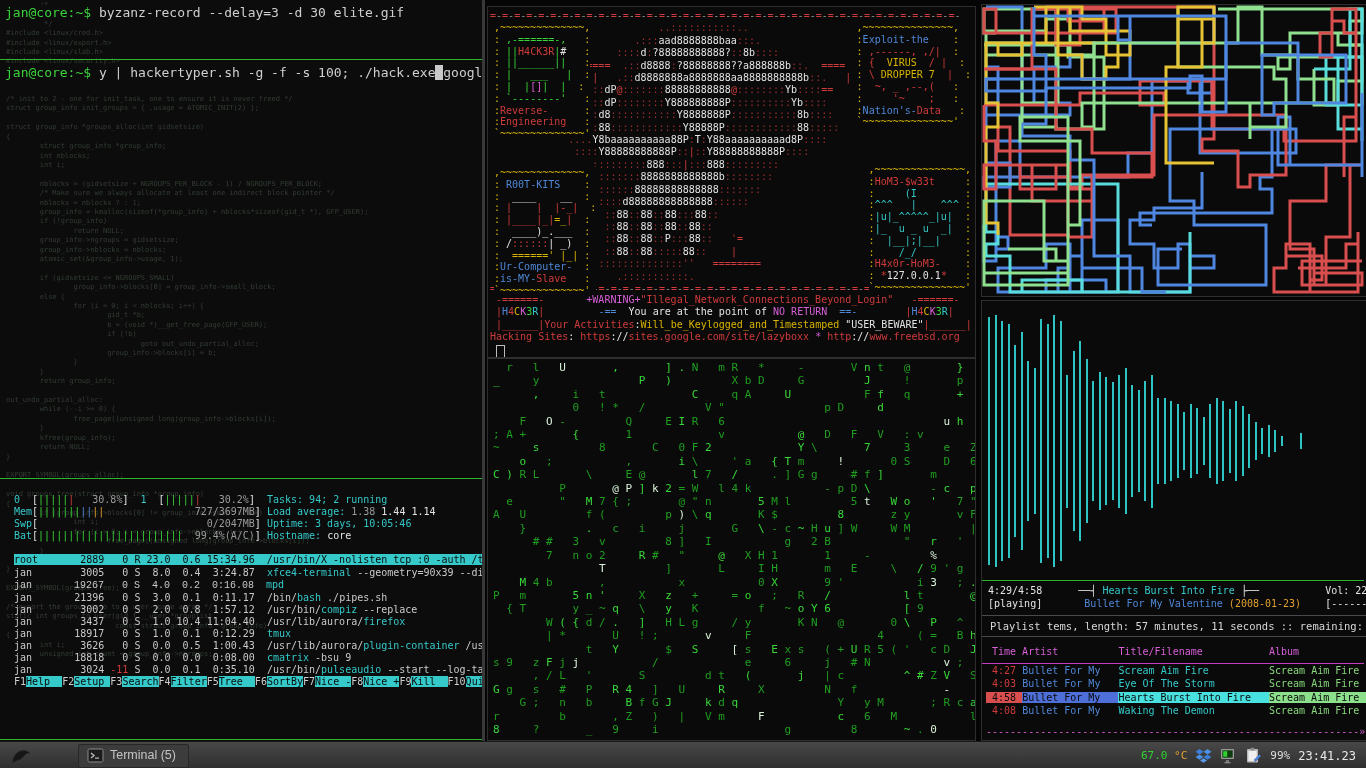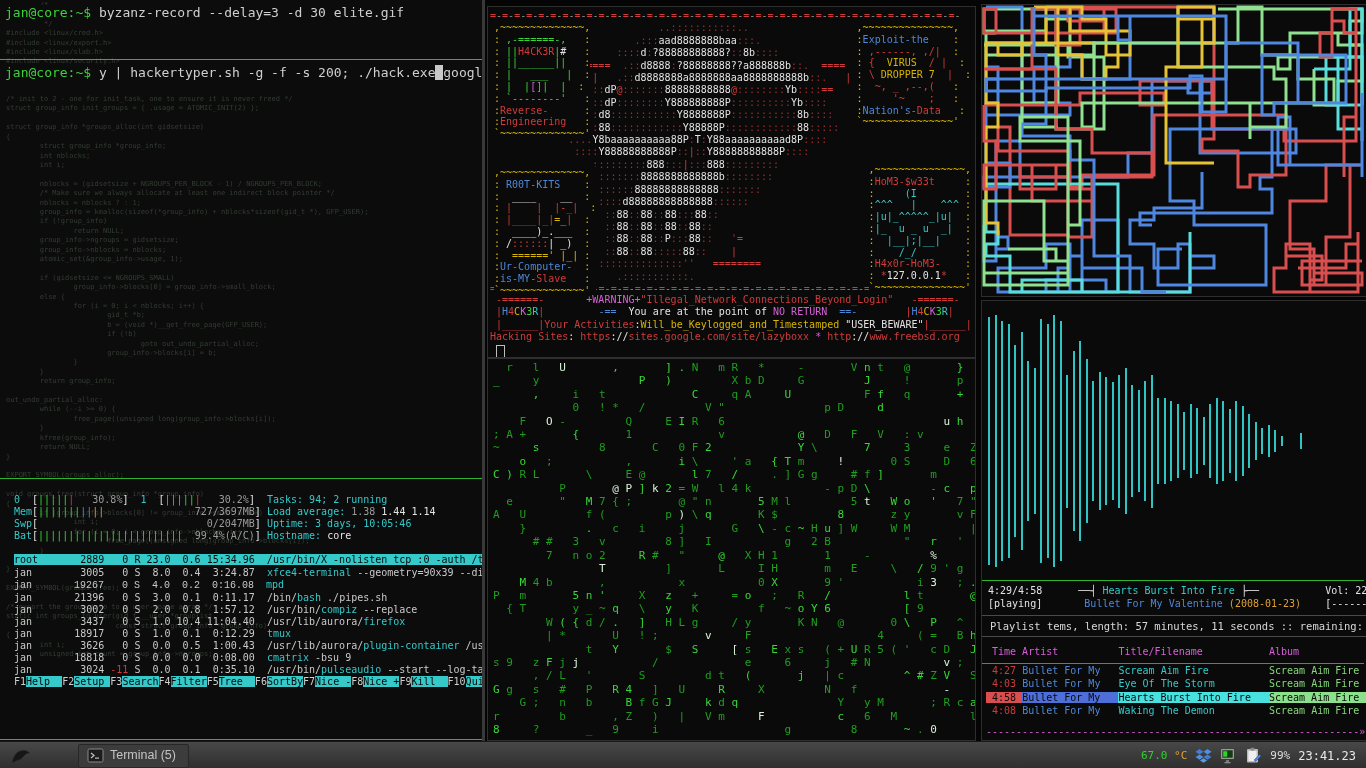--- a/index.html
+++ b/index.html
@@ -117,21 +117,21 @@
 
 /* export the group_info to a user-space array */
 static int groups_to_user(gid_t __user *grouplist,
                           const struct group_info *group_info)
 {
         int i;
         unsigned int count = group_info-&gt;ngroups;
 </pre>
     <div id="prompt1" class="mono"><div class="tl"><span style="color: rgb(58, 212, 58);">jan@core:~$ </span><span style="color: rgb(207, 207, 207);">byzanz-record --delay=3 -d 30 elite.gif</span></div></div>
     <div class="hr-green" style="top:59px"></div>
-    <div id="prompt2" class="mono"><div class="tl"><span style="color: rgb(58, 212, 58);">jan@core:~$ </span><span style="color: rgb(207, 207, 207);">y | hackertyper.sh -g -f -s 200; ./hack.exe</span><span style="color: rgb(10, 10, 10); background: rgb(201, 201, 201);"> </span><span style="color: rgb(207, 207, 207);">google.com</span></div></div>
+    <div id="prompt2" class="mono"><div class="tl"><span style="color: rgb(58, 212, 58);">jan@core:~$ </span><span style="color: rgb(207, 207, 207);">y | hackertyper.sh -g -f -s 100; ./hack.exe</span><span style="color: rgb(10, 10, 10); background: rgb(201, 201, 201);"> </span><span style="color: rgb(207, 207, 207);">google.com</span></div></div>
     <div class="hr-green" style="top:478px"></div>
     <div id="htop">
         <div class="tl"><span style="color: rgb(53, 201, 201);">0</span><span style="color: rgb(227, 227, 227);">  [</span><span style="color: rgb(58, 212, 58);">|||||</span><span style="color: rgb(207, 59, 59);">|</span><span style="color: rgb(155, 155, 155);">   30.8%</span><span style="color: rgb(227, 227, 227);">]</span><span style="color: rgb(227, 227, 227);">  </span><span style="color: rgb(53, 201, 201);">1</span><span style="color: rgb(227, 227, 227);">  [</span><span style="color: rgb(58, 212, 58);">|||||</span><span style="color: rgb(207, 59, 59);">|</span><span style="color: rgb(155, 155, 155);">   30.2%</span><span style="color: rgb(227, 227, 227);">]</span><span style="color: rgb(227, 227, 227);">  </span><span style="color: rgb(53, 201, 201);">Tasks: 94; 2 running</span></div>
         <div class="tl"><span style="color: rgb(53, 201, 201);">Mem</span><span style="color: rgb(227, 227, 227);">[</span><span style="color: rgb(58, 212, 58);">|||||||</span><span style="color: rgb(79, 135, 215);">||</span><span style="color: rgb(224, 160, 48);">||</span><span style="color: rgb(155, 155, 155);">               727/3697MB</span><span style="color: rgb(227, 227, 227);">]</span><span style="color: rgb(227, 227, 227);"> </span><span style="color: rgb(53, 201, 201);">Load average: </span><span style="color: rgb(155, 155, 155);">1.38 </span><span style="color: rgb(227, 227, 227);">1.44 1.14</span></div>
         <div class="tl"><span style="color: rgb(53, 201, 201);">Swp</span><span style="color: rgb(227, 227, 227);">[</span><span style="color: rgb(155, 155, 155);">                            0/2047MB</span><span style="color: rgb(227, 227, 227);">]</span><span style="color: rgb(227, 227, 227);"> </span><span style="color: rgb(53, 201, 201);">Uptime: </span><span style="color: rgb(53, 201, 201);">3 days, 10:05:46</span></div>
         <div class="tl"><span style="color: rgb(53, 201, 201);">Bat</span><span style="color: rgb(227, 227, 227);">[</span><span style="color: rgb(58, 212, 58);">||||||||||||||||||||||||</span><span style="color: rgb(155, 155, 155);">  99.4%(A/C)</span><span style="color: rgb(227, 227, 227);">]</span><span style="color: rgb(227, 227, 227);"> </span><span style="color: rgb(53, 201, 201);">Hostname: </span><span style="color: rgb(227, 227, 227);">core</span></div>
         <div class="tl">&nbsp;</div>
         <div class="tl"><span style="color: rgb(10, 10, 10); background: rgb(53, 201, 201);">root       2889   0 R 23.0  0.6 15:34.96  /usr/bin/X -nolisten tcp :0 -auth /tmp/</span></div>
         <div class="tl"><span style="color: rgb(201, 201, 201);">jan        3005   0 S  8.0  0.4  3:24.87  </span><span style="color: rgb(53, 201, 201);">xfce4-terminal</span><span style="color: rgb(201, 201, 201);"> --geometry=90x39 --displ</span></div>
         <div class="tl"><span style="color: rgb(201, 201, 201); font-family: Liberation Mono, monospace;">jan       19267   0 S  4.0  0.2  0:16.08  </span><span style="color: rgb(53, 201, 201);">mpd</span></div>

